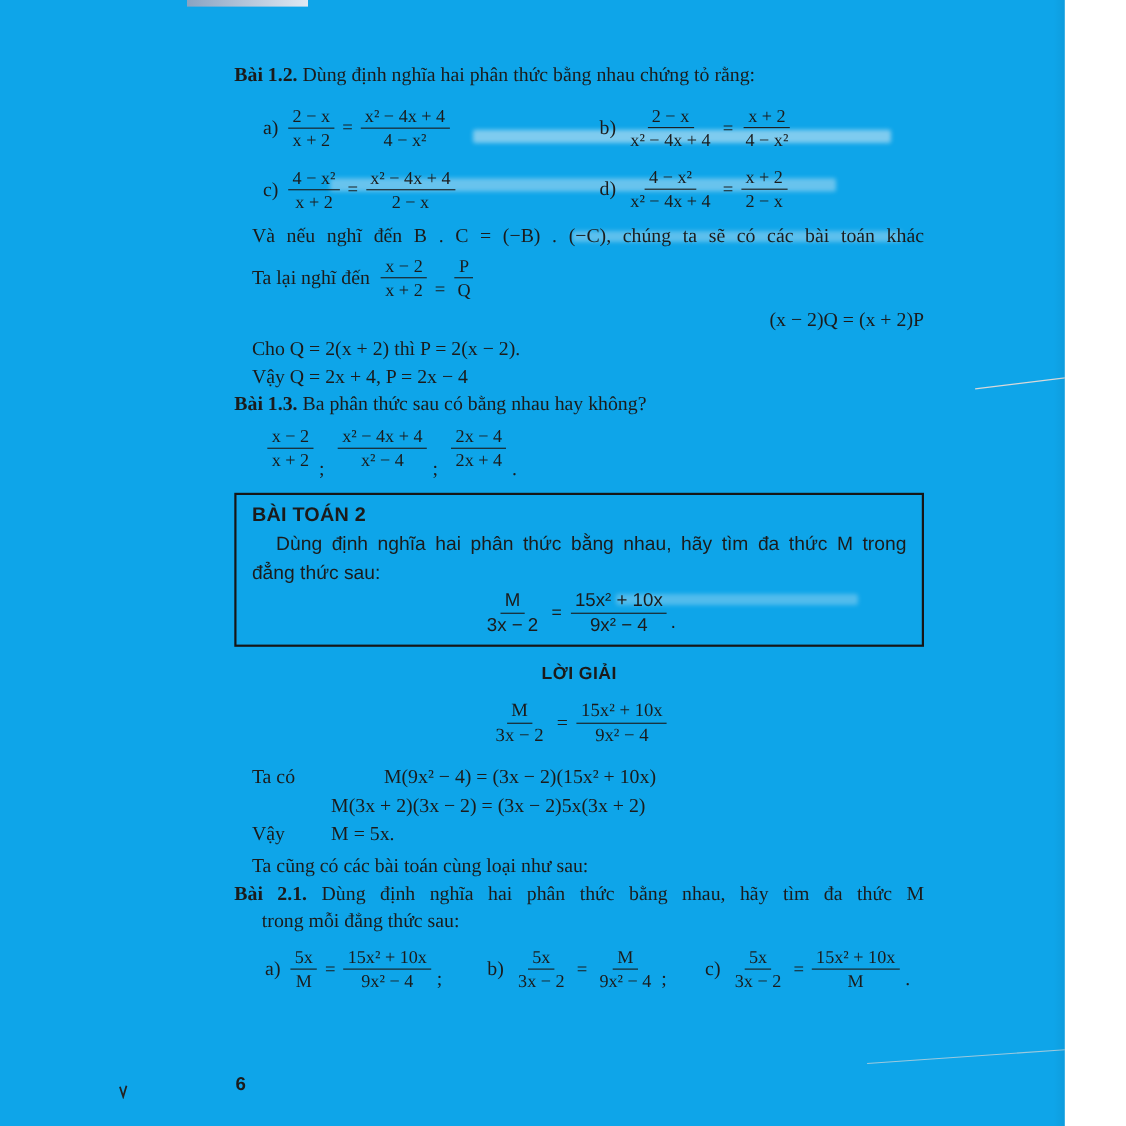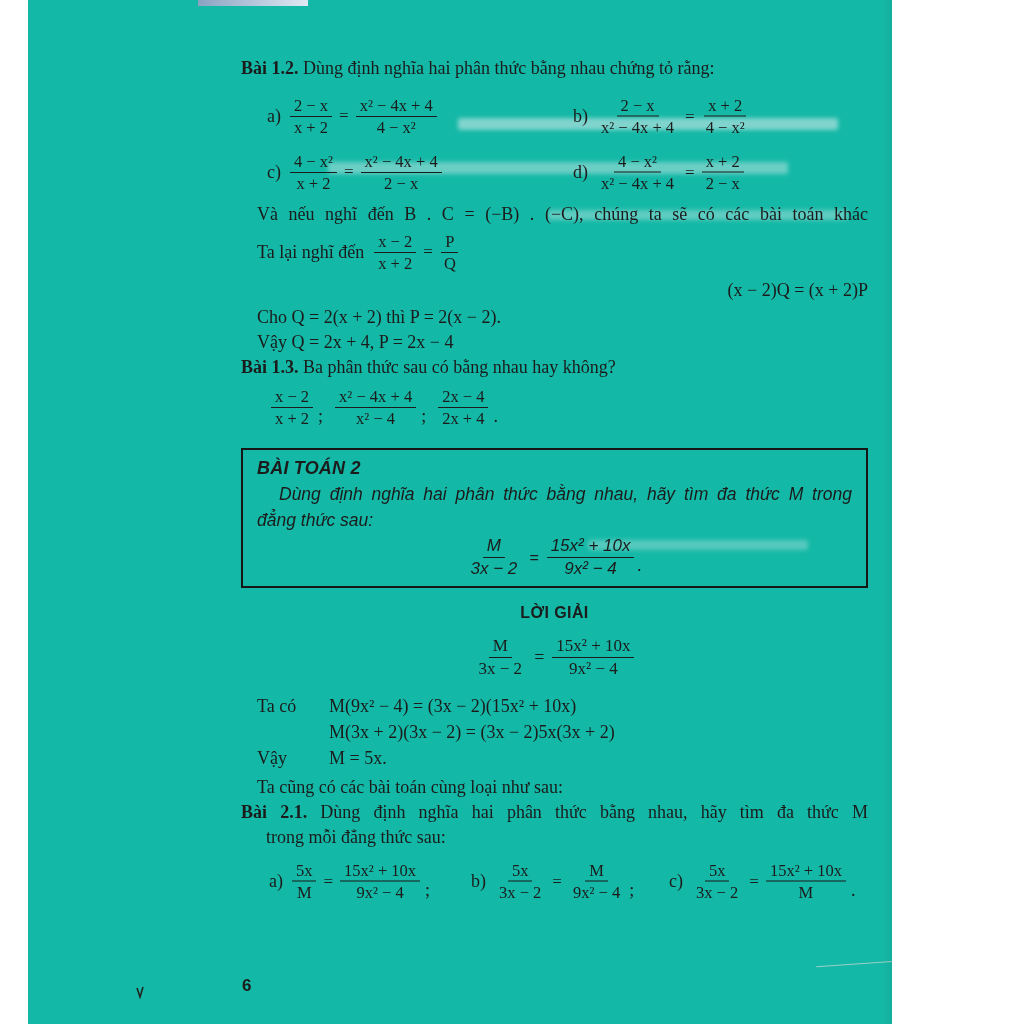--- a/index.html
+++ b/index.html
@@ -1,49 +1,49 @@
 <!DOCTYPE html>
 <html><head>
 <meta charset="utf-8">
 <style>
   html,body{margin:0;padding:0;background:#ffffff;}
-  #page{position:relative;width:864px;height:1024px;background:#14b8a6;overflow:hidden;
-        font-family:"Liberation Serif",serif;color:#1b1b1b;margin-left:28px;}
+  #page{position:relative;width:968px;height:1024px;background:#0ea5e9;overflow:hidden;
+        font-family:"Liberation Serif",serif;color:#1b1b1b;}
   .content{position:absolute;left:213px;top:56px;width:627px;}
 
   .line{font-size:18px;line-height:25px;}
   .b{font-weight:bold;}
   .indent{margin-left:16px;}
   .jl{text-align:justify;text-align-last:justify;}
 
   
   .frac{display:inline-flex;flex-direction:column;align-items:center;
         font-size:16.5px;line-height:19px;}
   .frac .num{padding:0 4px 1px;border-bottom:1.4px solid #1b1b1b;white-space:nowrap;}
   .frac .den{padding:1px 4px 0;white-space:nowrap;}
 
-  .eq{display:flex;align-items:center;}
+  .eq{display:flex;align-items:flex-end;}
   .eq .op{margin:0 7px;font-size:17px;}
   .eq .lab{margin-right:9px;font-size:18px;}
   .eq .sep{margin-left:5px;font-size:18px;transform:translateY(9px);}
 
   .exrow{position:relative;height:52px;display:flex;align-items:center;}
   .exrow .col1{margin-left:26px;display:flex;align-items:center;}
   .exrow .col2{position:absolute;left:332px;top:50%;transform:translateY(-50%);
                display:flex;align-items:center;}
 
   .thinkrow{display:flex;align-items:center;height:50px;}
   .crossline{margin-left:160px;font-size:18px;line-height:26px;text-align:right;}
 
   .fr13{display:flex;align-items:center;height:54px;margin-left:30px;}
 
   
   .probbox{box-sizing:border-box;margin-top:14px;width:627px;height:140px;
            border:2px solid #161616;padding:5px 14px 8px;
-           font-family:"Liberation Sans",sans-serif;font-style:italic;}
+           font-family:"Liberation Sans",sans-serif;}
   .probbox .ptitle{font-size:18px;font-weight:bold;line-height:26px;letter-spacing:.2px;}
   .probbox .pbody{font-size:17.5px;line-height:26px;text-indent:22px;
                   text-align:justify;text-align-last:justify;}
   .probbox .pbody2{font-size:17.5px;line-height:26px;}
   .probbox .pformula{display:flex;align-items:center;justify-content:center;margin-top:3px;}
   .probbox .frac{font-size:17px;line-height:20px;}
   .probbox .tail{font-size:18px;margin-left:3px;transform:translateY(8px);}
 
   .soltitle{margin-top:13px;text-align:center;font-family:"Liberation Sans",sans-serif;
             font-weight:bold;font-size:16px;line-height:24px;letter-spacing:.4px;}
@@ -221,21 +221,21 @@
         <span class="num">M</span>
         <span class="den">3x − 2</span>
       </span>
       <span class="op" style="margin:0 8px;font-size:18px;">=</span>
       <span class="frac" style="font-size:17px;line-height:20px;">
         <span class="num">15x² + 10x</span>
         <span class="den">9x² − 4</span>
       </span>
     </div>
 
-    <div class="solrow" style="margin-top:10px;">
+    <div class="solrow" style="margin-top:10px;gap:48px;">
       <span class="slab">Ta có</span>
       <span>M(9x² − 4) = (3x − 2)(15x² + 10x)</span>
     </div>
     <div class="solrow noind">M(3x + 2)(3x − 2) = (3x − 2)5x(3x + 2)</div>
     <div class="solrow">
       <span class="slab">Vậy</span>
       <span>M = 5x.</span>
     </div>
 
     <div class="line indent" style="margin-top:4px;">Ta cũng có các bài toán cùng loại như sau:</div>

